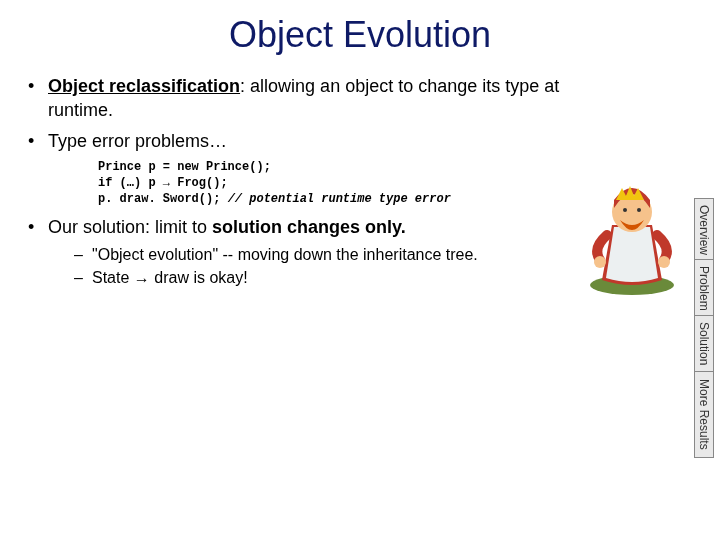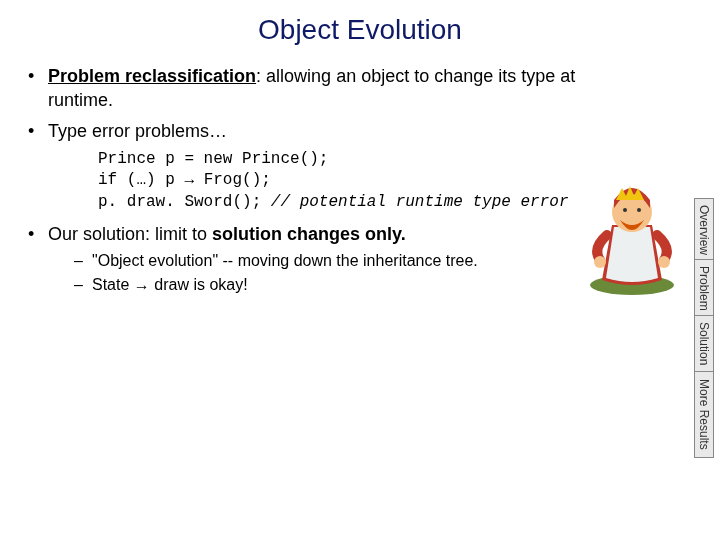--- a/index.html
+++ b/index.html
@@ -7,21 +7,21 @@
     margin: 0;
     width: 720px;
     height: 540px;
     background: #ffffff;
     font-family: Arial, Helvetica, sans-serif;
     position: relative;
     overflow: hidden;
   }
   .title {
     text-align: center;
-    font-size: 28px;
+    font-size: 36px;
     color: #0e1a66;
     margin: 14px 0 18px;
     font-weight: normal;
   }
   .content {
     padding: 0 18px 0 28px;
     font-size: 18px;
     color: #000;
     line-height: 1.35;
     width: 640px;
@@ -34,23 +34,24 @@
   ul.lvl2 { list-style: none; padding-left: 0; margin: 4px 0 4px 26px; font-size: 16px; }
   ul.lvl2 > li { position: relative; padding-left: 18px; margin-bottom: 2px; }
   ul.lvl2 > li::before { content: "–"; position: absolute; left: 0; }
   ul.lvl3 { list-style: none; padding-left: 0; margin: 2px 0 2px 30px; font-size: 14px; }
   ul.lvl3 > li { position: relative; padding-left: 16px; margin-bottom: 2px; }
   ul.lvl3 > li::before { content: "•"; position: absolute; left: 0; }
   .b { font-weight: bold; }
   .u { text-decoration: underline; }
   .codeblock {
     font-family: "Courier New", Courier, monospace;
-    font-size: 16px;
+    font-size: 12px;
     margin: 6px 0 8px 70px;
     line-height: 1.35;
+    font-weight: bold;
   }
   .codeblock .italic { font-style: italic; }
   .arrow { font-family: inherit; }
   .side-tabs {
     position: absolute;
     right: 4px;
     top: 198px;
     width: 22px;
   }
   .tab {
@@ -79,21 +80,21 @@
   }
 </style>
 </head>
 <body>
 
 <h1 class="title">Object Evolution</h1>
 
 <div class="content">
   <ul class="lvl1">
     <li>
-      <span class="b u">Problem reclassification</span><span>: allowing an object to change its type at runtime.</span>
+      <span class="b u">Object reclassification</span><span>: allowing an object to change its type at runtime.</span>
     </li>
     <li>Type error problems…</li>
   </ul>
 
   <div class="codeblock">
     <div>Prince p = new Prince();</div>
     <div>
       <span>if (…) p </span><span class="arrow">→</span><span> Frog();</span>
     </div>
     <div>

